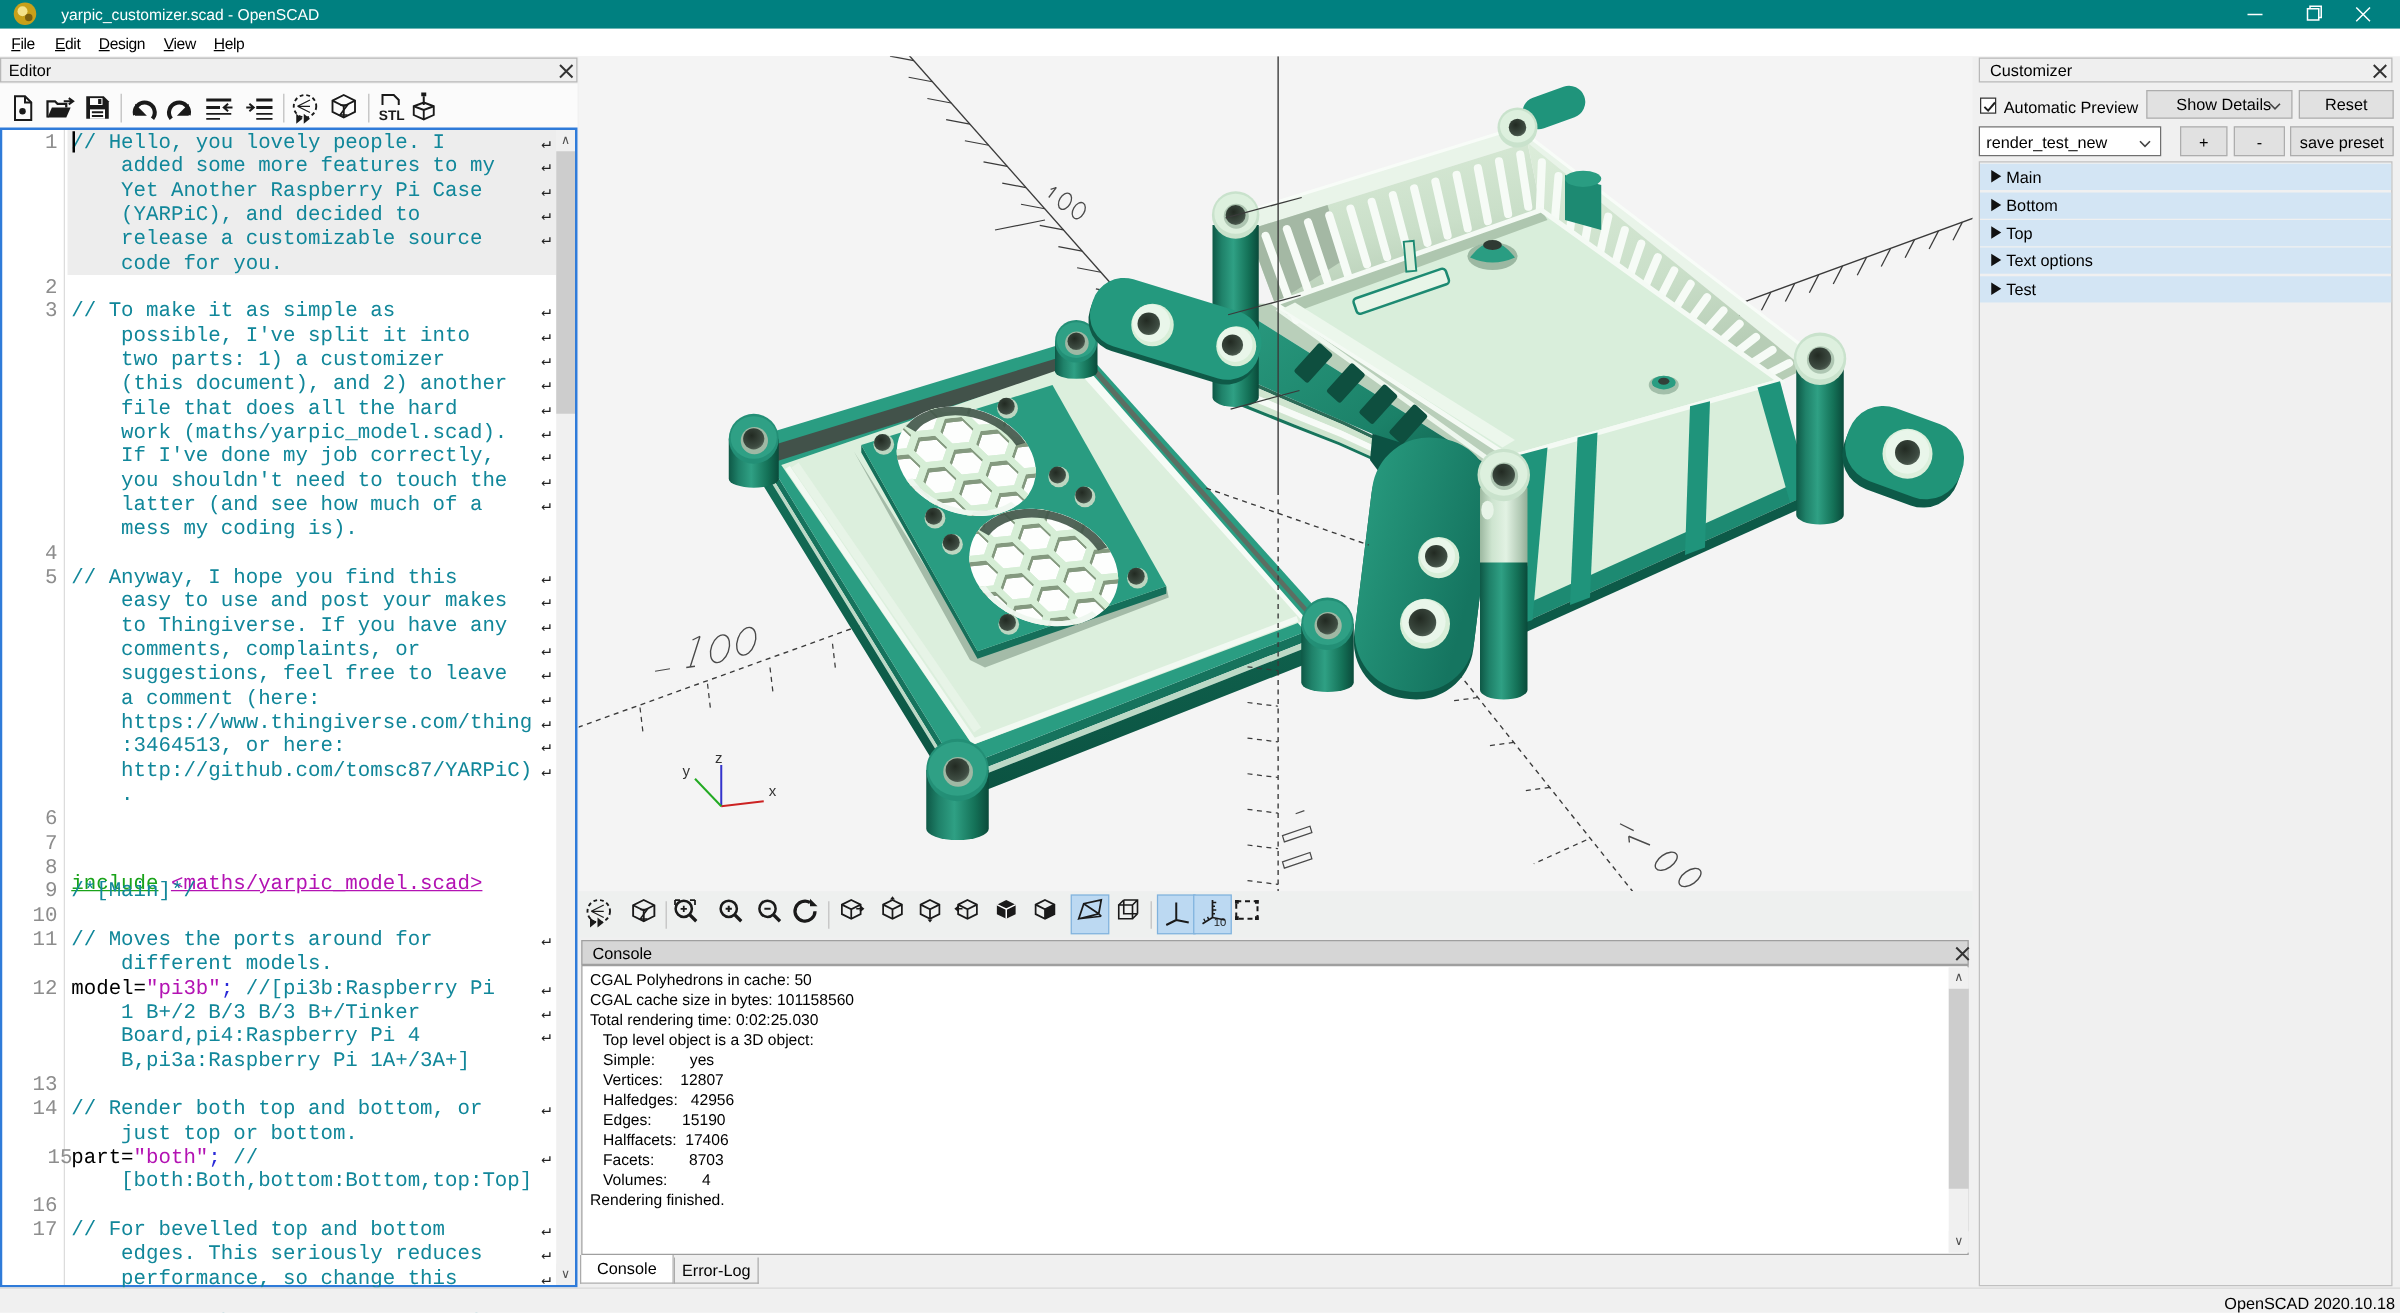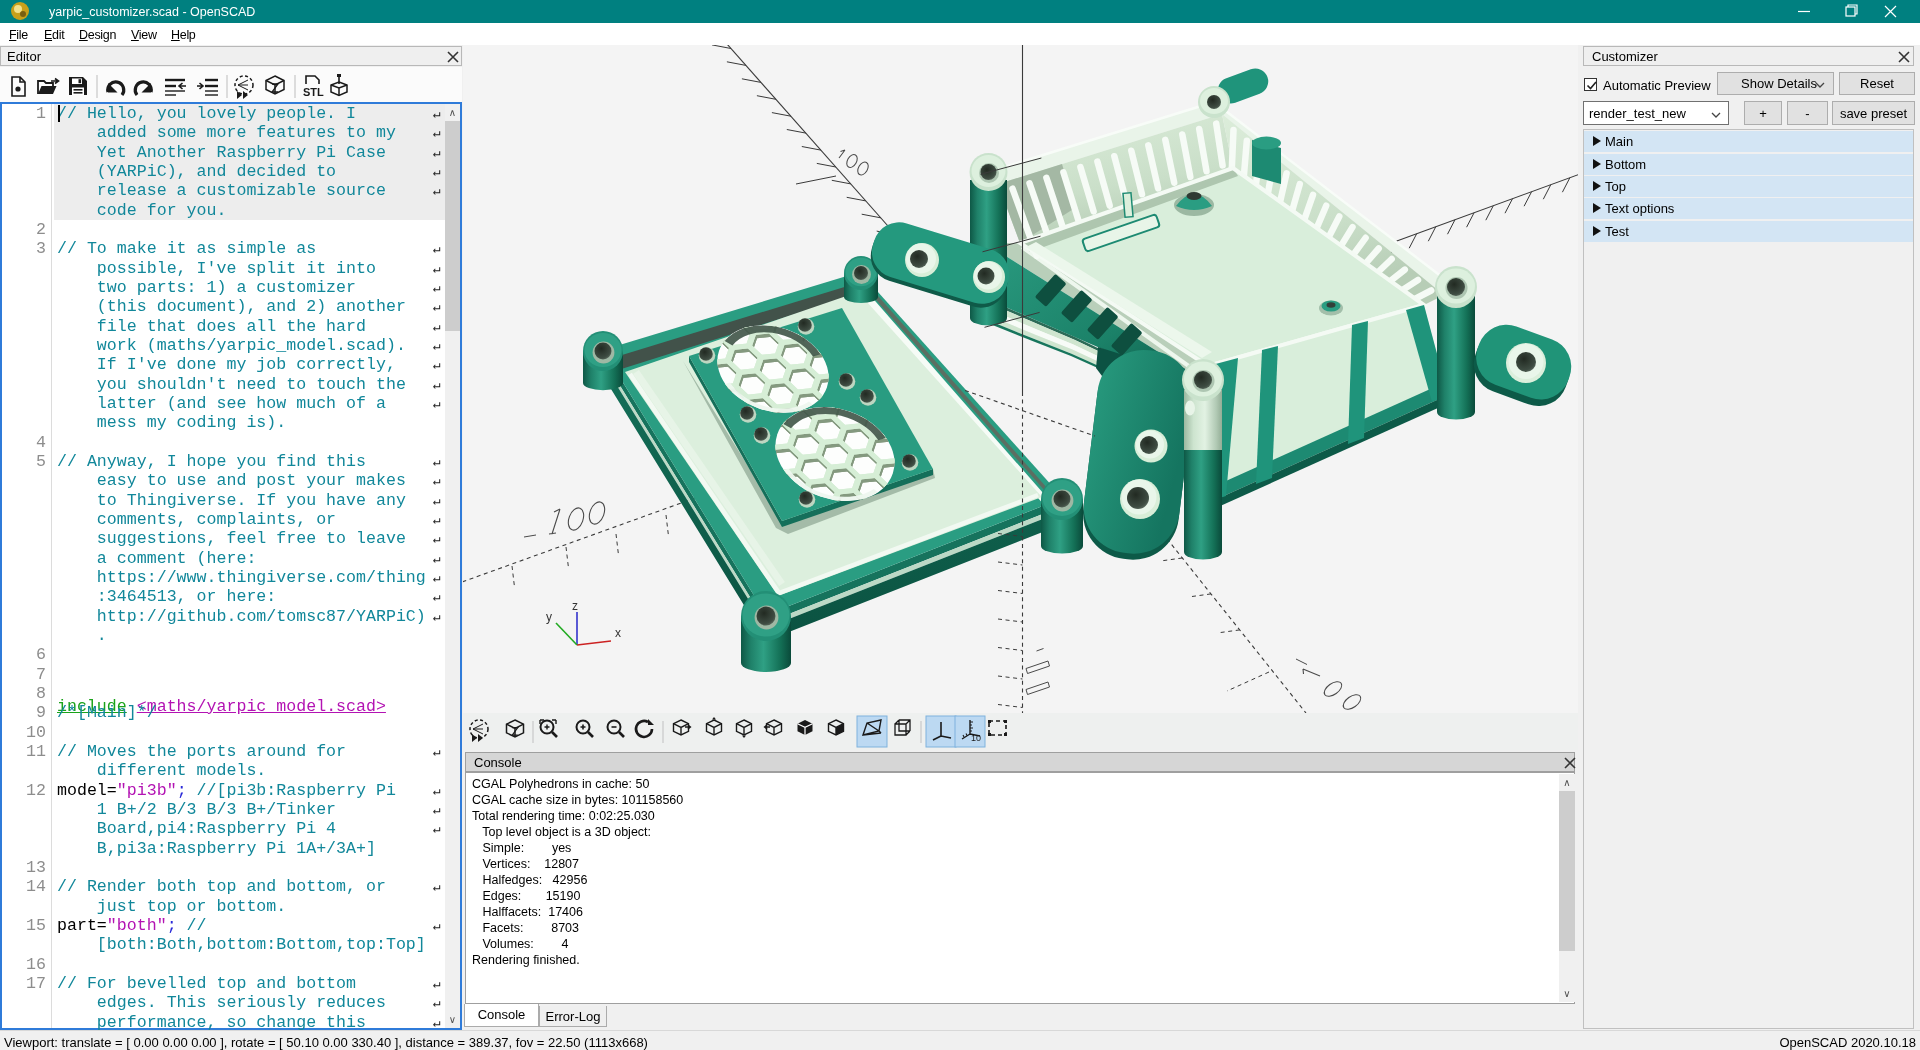--- a/index.html
+++ b/index.html
@@ -206,21 +206,21 @@
 <div class="lnum" style="top:676.55px;">12</div>
         <div class="crow" style="top:676.55px;"><span class="ctext">model=<span class="str">"pi3b"</span><span class="op">;</span> <span class="cm">//[pi3b:Raspberry Pi</span></span><span class="wrapmark">↵</span></div>
 <div class="crow" style="top:695.88px;"><span class="ctext"><span class="cm">    1 B+/2 B/3 B/3 B+/Tinker</span></span><span class="wrapmark">↵</span></div>
 <div class="crow" style="top:715.21px;"><span class="ctext"><span class="cm">    Board,pi4:Raspberry Pi 4</span></span><span class="wrapmark">↵</span></div>
 <div class="crow" style="top:734.54px;"><span class="ctext"><span class="cm">    B,pi3a:Raspberry Pi 1A+/3A+]</span></span></div>
 <div class="lnum" style="top:753.87px;font-family:Liberation Mono, monospace;">13</div>
         <div class="crow" style="top:753.87px;"><span class="ctext"></span></div>
 <div class="lnum" style="top:773.20px;">14</div>
         <div class="crow" style="top:773.20px;"><span class="ctext"><span class="cm">// Render both top and bottom, or</span></span><span class="wrapmark">↵</span></div>
 <div class="crow" style="top:792.53px;"><span class="ctext"><span class="cm">    just top or bottom.</span></span></div>
-<div class="lnum" style="top:811.86px;">15</div>
+<div class="lnum" style="top:811.86px;margin-left:12px;">15</div>
         <div class="crow" style="top:811.86px;"><span class="ctext">part=<span class="str">"both"</span><span class="op">;</span> <span class="cm">//</span></span><span class="wrapmark">↵</span></div>
 <div class="crow" style="top:831.19px;"><span class="ctext"><span class="cm">    [both:Both,bottom:Bottom,top:Top]</span></span></div>
 <div class="lnum" style="top:850.52px;">16</div>
         <div class="crow" style="top:850.52px;"><span class="ctext"></span></div>
 <div class="lnum" style="top:869.85px;">17</div>
         <div class="crow" style="top:869.85px;"><span class="ctext"><span class="cm">// For bevelled top and bottom</span></span><span class="wrapmark">↵</span></div>
 <div class="crow" style="top:889.18px;"><span class="ctext"><span class="cm">    edges. This seriously reduces</span></span><span class="wrapmark">↵</span></div>
 <div class="crow" style="top:908.51px;"><span class="ctext"><span class="cm">    performance, so change this</span></span><span class="wrapmark">↵</span></div>
 <div class="crow" style="top:927.84px;"><span class="ctext"><span class="cm">    last if you want bevelled edges.</span></span><span class="wrapmark">↵</span></div>
 </div>
@@ -911,16 +911,15 @@
     <div class="secrow" style="top:68px;">
         <div class="tri"></div>
         <span class="lab">Text options</span>
       </div>
     <div class="secrow" style="top:91px;">
         <div class="tri"></div>
         <span class="lab">Test</span>
       </div>
   </div>
   <div id="statusbar">
-    <span style="position:absolute;left:4px;top:4px;">Viewport: translate = [ 0.00 0.00 0.00 ], rotate = [ 50.10 0.00 330.40 ], distance = 389.37, fov = 22.50 (1113x668)</span>
     <span style="position:absolute;right:4px;top:4px;">OpenSCAD 2020.10.18</span>
   </div>
 </div>
 
 </body></html>

